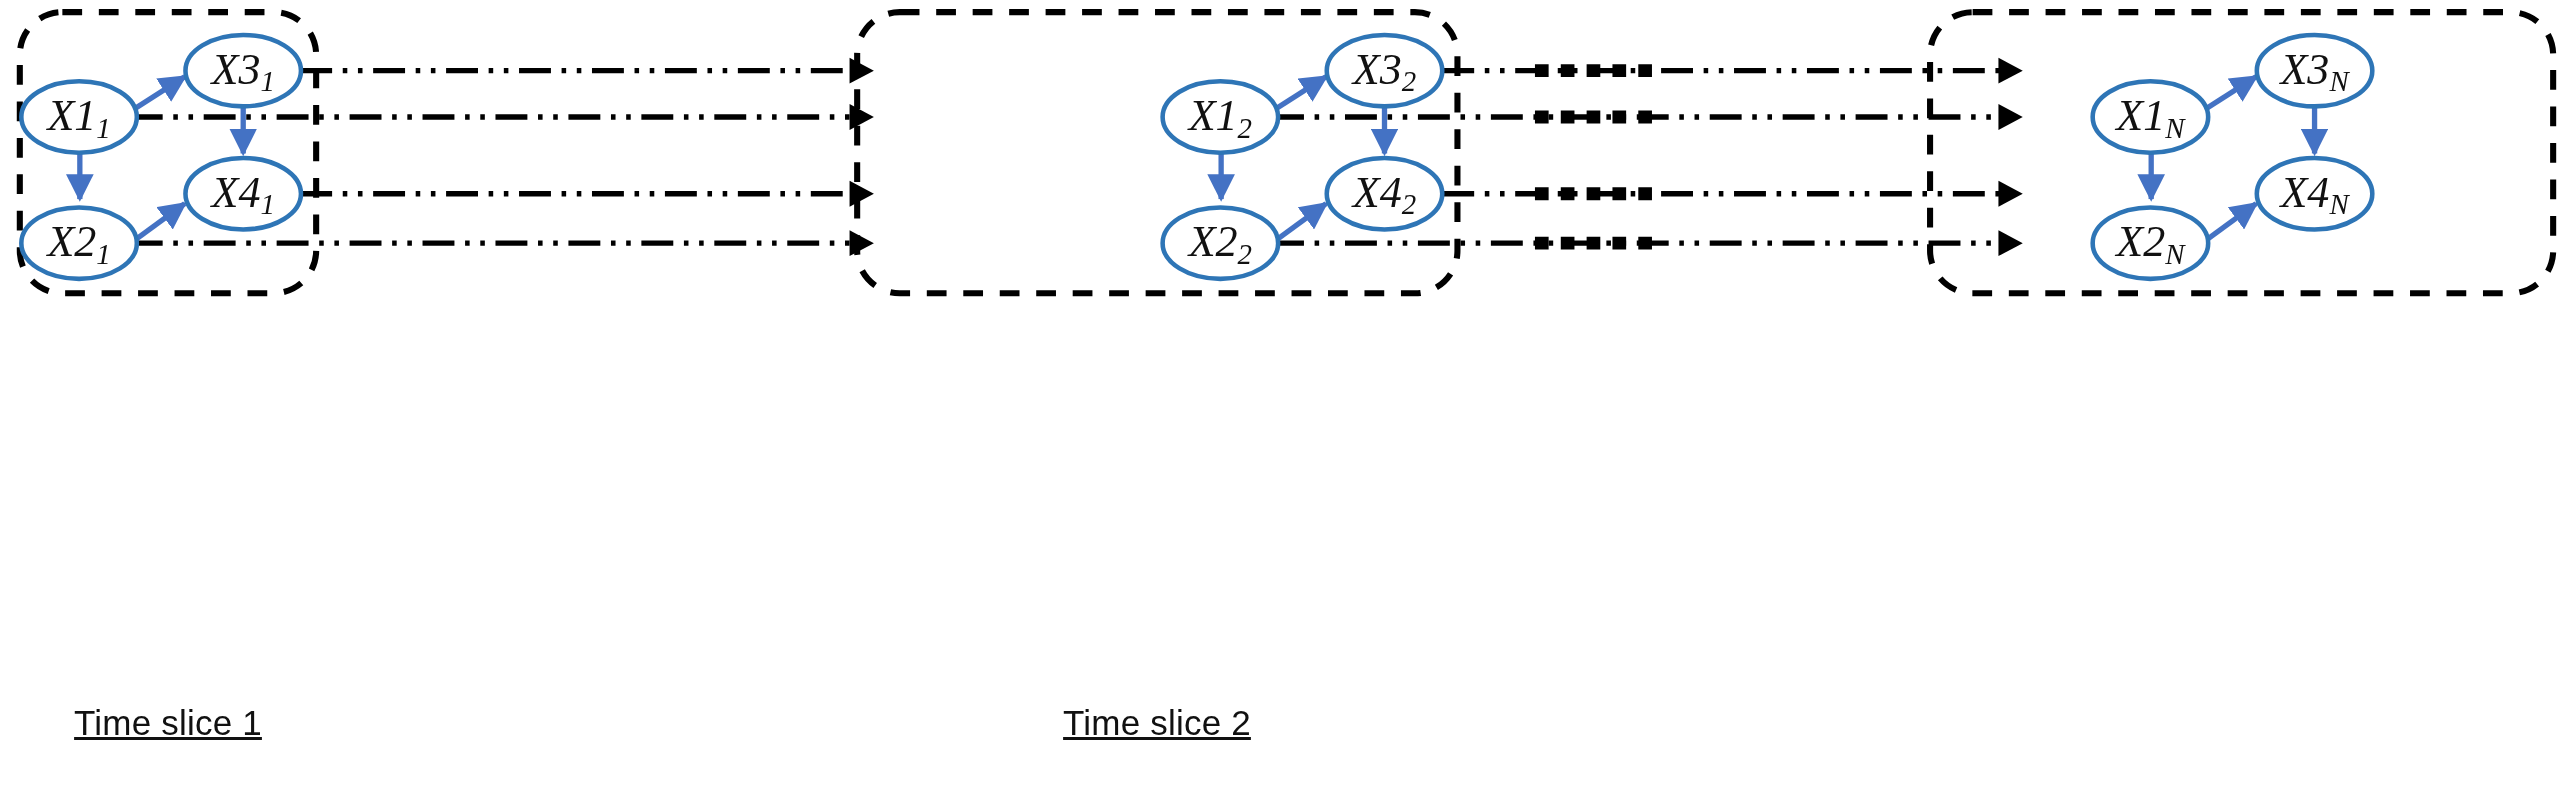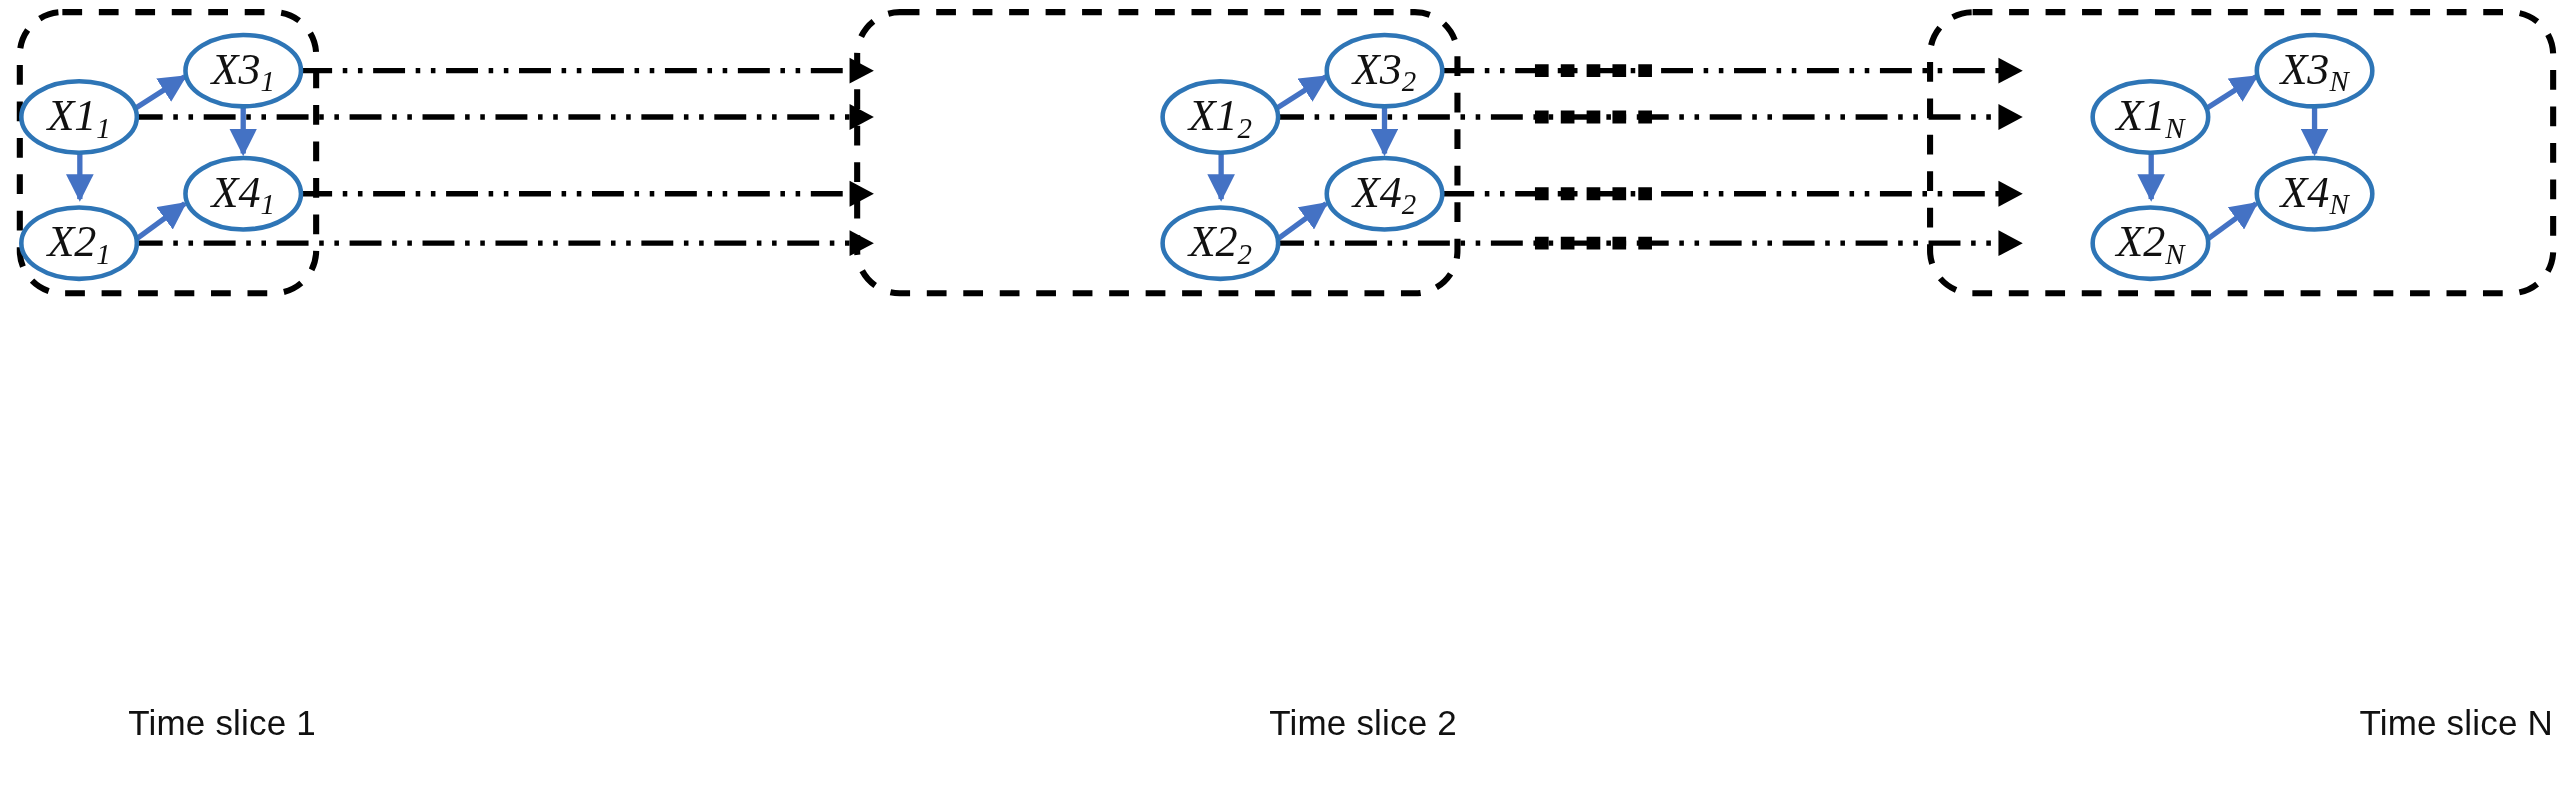--- a/index.html
+++ b/index.html
@@ -7,21 +7,22 @@
        font-family:"Liberation Sans",sans-serif;}
   #root{position:relative;width:2576px;height:586px;}
   svg#diagram{position:absolute;left:0;top:0;width:2576px;height:810px;display:block;}
   .slice-label{
     position:absolute;
     font-family:"Liberation Sans",sans-serif;
     font-size:35px;
     color:#111111;
     white-space:nowrap;
     letter-spacing:0.2px;
-    text-align:right;
+    text-align:center;
+    text-decoration:underline;
   }
   .node-text{
     font-family:"Liberation Serif",serif;
     font-style:italic;
     font-size:58px;
     fill:#111111;
     text-anchor:middle;
     dominant-baseline:middle;
   }
   .node-sub{
@@ -165,16 +166,15 @@
 
       <ellipse cx="3046" cy="255" rx="76" ry="47" fill="#ffffff" stroke="#2E75B6" stroke-width="6"></ellipse>
       <text class="node-text" x="3046" y="259">
         <tspan>X4</tspan><tspan class="node-sub-italic" dy="14">N</tspan>
       </text>
     </g>
   </svg>
 
   <div class="slice-label" style="left:20px; top:703px; width:296px;">Time slice 1</div>
   <div class="slice-label" style="left:857px; top:703px; width:600px;">Time slice 2</div>
-  <div class="slice-label" style="left:1930px; top:703px; width:623px;">Time slice N</div>
 
 </div>
 
 
 </body></html>

